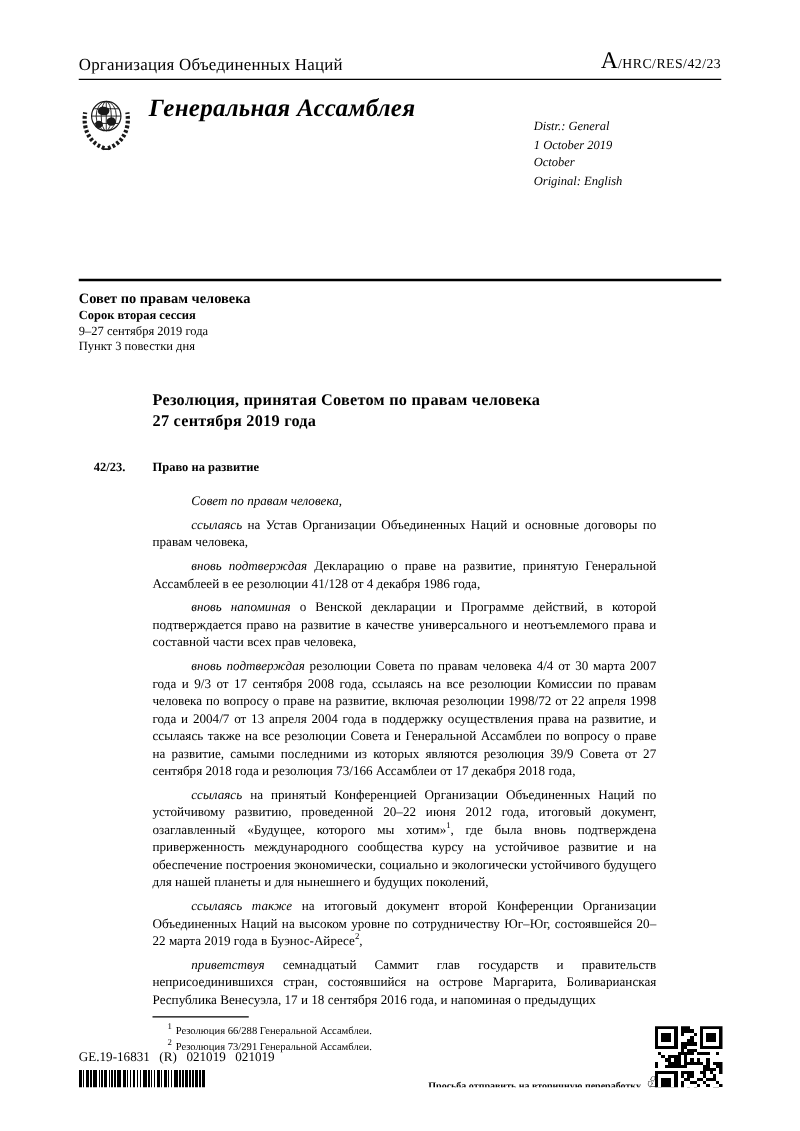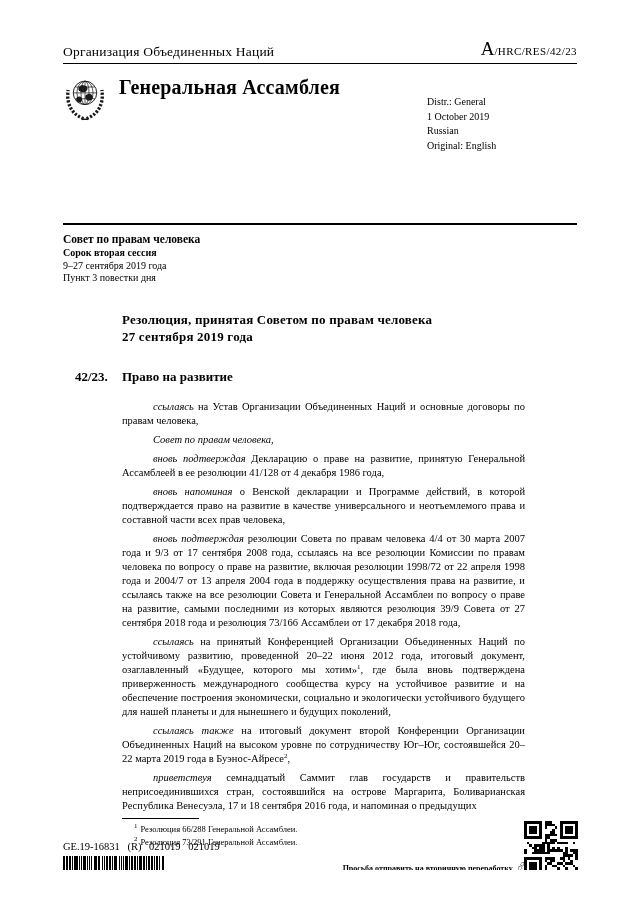--- a/index.html
+++ b/index.html
@@ -11,36 +11,36 @@
   .content { padding:38px 63px 0 63px; }
 
   
   .top-row { display:flex; justify-content:space-between; align-items:flex-end; }
   .org-name { font-size:13.5px; letter-spacing:0.2px; }
   .doc-symbol { font-size:11px; letter-spacing:0.4px; white-space:nowrap; }
   .doc-symbol .big-a { font-size:19px; letter-spacing:0; }
   .rule-thin { border-bottom:1px solid #000; margin-top:3px; }
 
   
-  .masthead { display:flex; margin-top:9px; }
+  .masthead { display:flex; margin-top:9px;font-style:italic; }
   .emblem { width:44px; height:50px; flex:0 0 auto; }
   .assembly-title { font-size:20px; font-weight:bold; margin:3px 0 0 12px; letter-spacing:0.2px; }
   .distr { margin-left:auto; width:150px; font-size:10px; line-height:14.5px; margin-top:22px; }
   .rule-thick { height:2px; background:#000; margin-top:70px; }
 
   
   .session { margin-top:7px; font-size:10px; line-height:12.5px; }
   .session .line1 { font-size:11.5px; font-weight:bold; line-height:15px; }
   .session .line2 { font-weight:bold; }
 
   
   .res-title { margin:26px 0 0 59px; font-size:13px; font-weight:bold; line-height:17.5px; letter-spacing:0.2px; }
 
   
-  .res-heading { display:flex; margin:23px 0 0 12px; font-size:13px; font-weight:bold; }
+  .res-heading { display:flex; margin:23px 0 0 12px; font-size:10px; font-weight:bold; }
   .res-heading .num { width:47px; flex:0 0 auto; }
 
   
   .body-text { margin:15px 0 0 59px; width:403px; font-size:10.5px; line-height:14px; text-align:justify; }
   .para { margin:0 0 5px 0; text-indent:31px; }
   .para i { font-style:italic; }
   sup { font-size:7px; line-height:0; vertical-align:super; }
 
   
   .footnotes { margin:3px 0 0 59px; font-size:8.5px; line-height:13px; }
@@ -89,21 +89,21 @@
         <g stroke="#1a1a1a" stroke-width="4.6" fill="none" stroke-dasharray="3 2.2">
           <path d="M28,60 C13,55 4,41 7,21"></path>
           <path d="M32,60 C47,55 56,41 53,21"></path>
         </g>
         <line x1="26" y1="61" x2="34" y2="61" stroke="#1a1a1a" stroke-width="2"></line>
       </svg>
       <h1 class="assembly-title">Генеральная Ассамблея</h1>
       <div class="distr">
         <div>Distr.: General</div>
         <div>1 October 2019</div>
-        <div>Russian</div>
+        <div>October</div>
         <div>Original: English</div>
       </div>
     </div>
 
     <div class="rule-thick"></div>
 
     <div class="session">
       <div class="line1">Совет по правам человека</div>
       <div class="line2">Сорок вторая сессия</div>
       <div>9–27 сентября 2019 года</div>
@@ -114,22 +114,22 @@
       <div>Резолюция, принятая Советом по правам человека</div>
       <div>27 сентября 2019 года</div>
     </div>
 
     <div class="res-heading">
       <span class="num">42/23.</span>
       <span>Право на развитие</span>
     </div>
 
     <div class="body-text">
+      <p class="para"><i>Совет по правам человека,</i><span></span></p>
       <p class="para"><i>ссылаясь</i><span> на Устав Организации Объединенных Наций и основные договоры по правам человека,</span></p>
-      <p class="para"><i>Совет по правам человека,</i><span></span></p>
       <p class="para"><i>вновь подтверждая</i><span> Декларацию о праве на развитие, принятую Генеральной Ассамблеей в ее резолюции 41/128 от 4 декабря 1986 года,</span></p>
       <p class="para"><i>вновь напоминая</i><span> о Венской декларации и Программе действий, в которой подтверждается право на развитие в качестве универсального и неотъемлемого права и составной части всех прав человека,</span></p>
       <p class="para"><i>вновь подтверждая</i><span> резолюции Совета по правам человека 4/4 от 30 марта 2007 года и 9/3 от 17 сентября 2008 года, ссылаясь на все резолюции Комиссии по правам человека по вопросу о праве на развитие, включая резолюции 1998/72 от 22 апреля 1998 года и 2004/7 от 13 апреля 2004 года в поддержку осуществления права на развитие, и ссылаясь также на все резолюции Совета и Генеральной Ассамблеи по вопросу о праве на развитие, самыми последними из которых являются резолюция 39/9 Совета от 27 сентября 2018 года и резолюция 73/166 Ассамблеи от 17 декабря 2018 года,</span></p>
       <p class="para"><i>ссылаясь</i><span> на принятый Конференцией Организации Объединенных Наций по устойчивому развитию, проведенной 20–22 июня 2012 года, итоговый документ, озаглавленный «Будущее, которого мы хотим»</span><sup>1</sup><span>, где была вновь подтверждена приверженность международного сообщества курсу на устойчивое развитие и на обеспечение построения экономически, социально и экологически устойчивого будущего для нашей планеты и для нынешнего и будущих поколений,</span></p>
       <p class="para"><i>ссылаясь также</i><span> на итоговый документ второй Конференции Организации Объединенных Наций на высоком уровне по сотрудничеству Юг–Юг, состоявшейся 20–22 марта 2019 года в Буэнос-Айресе</span><sup>2</sup><span>,</span></p>
       <p class="para"><i>приветствуя</i><span> семнадцатый Саммит глав государств и правительств неприсоединившихся стран, состоявшийся на острове Маргарита, Боливарианская Республика Венесуэла, 17 и 18 сентября 2016 года, и напоминая о предыдущих</span></p>
     </div>
 
     <div class="footnotes">
       <div class="fn-sep"></div>

